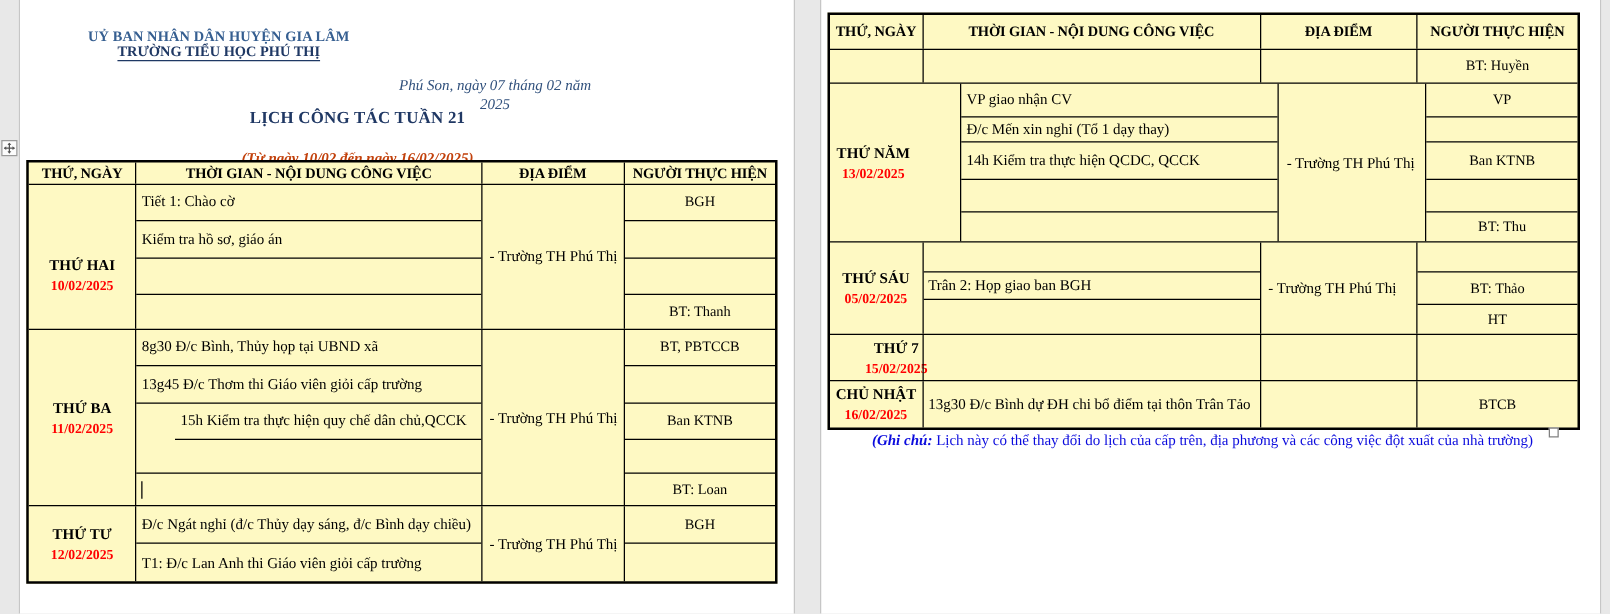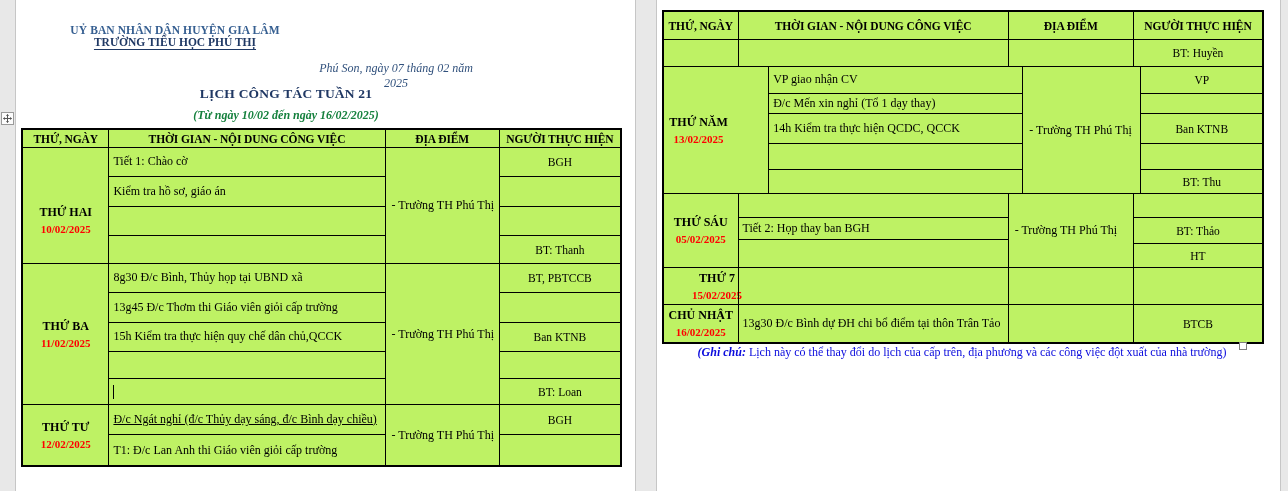--- a/index.html
+++ b/index.html
@@ -21,24 +21,24 @@
   .org-block   { position:absolute; left:14px;  top:24px; width:290px; text-align:center; }
   .motto-block { position:absolute; left:308px; top:24px; width:300px; text-align:center; }
   .org-l1   { font-size:11.5px; font-weight:bold; color:#365f91; letter-spacing:.1px; }
   .org-l2   { font-size:11.5px; font-weight:bold; color:#1f3864; text-decoration:underline; text-underline-offset:3px; }
   .motto-l1 { font-size:11.5px; font-weight:bold; color:#1f4e79; }
   .motto-l2 { font-size:12px;   font-weight:bold; color:#1f4e79; text-decoration:underline; text-underline-offset:3px; margin-top:1px; }
   .date-line { position:absolute; left:295px; top:61px; width:170px; text-align:center;
                font-size:12px; font-style:italic; color:#30507c; }
   .title-wrap { position:absolute; left:0; top:86px; width:540px; text-align:center; }
   .doc-title    { font-size:13.5px; font-weight:bold; color:#203864; letter-spacing:.2px; }
-  .doc-subtitle { font-size:12px; font-weight:bold; font-style:italic; color:#15803d; margin-top:6px;text-align:center; }
-
-  
-  .doc-table { position:absolute; border:2px solid #000; background:#bef264; }
+  .doc-subtitle { font-size:12px; font-weight:bold; font-style:italic; color:#c2410c; margin-top:17px;text-align:center; }
+
+  
+  .doc-table { position:absolute; border:2px solid #000; background:#fef9c3; }
   #table1 { left:5px; top:128px; width:601px; }
   #table2 { left:5px; top:10px;  width:602px; }
   .trow { display:flex; border-bottom:1px solid #000; }
   .th { font-weight:bold; font-size:11.5px; display:flex; align-items:center; justify-content:center;
         letter-spacing:-0.1px; }
   .th + .th, .cell + .cell { border-left:1px solid #000; }
   .block { display:flex; border-bottom:1px solid #000; }
   .block:last-child, .trow:last-child { border-bottom:none; }
   .cell { display:flex; flex-direction:column; }
   .cell.day { align-items:center; justify-content:center; text-align:center; }
@@ -118,21 +118,21 @@
           <div class="day-name">THỨ BA</div>
           <div class="day-date">11/02/2025</div>
         </div>
         <div class="cell mid" style="width: 278px;">
           <div class="sub" style="height: 29px;">
             <span>8g30 Đ/c Bình, Thủy họp tại UBND xã</span>
           </div>
           <div class="sub" style="height: 30px;">
             <span>13g45 Đ/c Thơm thi Giáo viên giỏi cấp trường</span>
           </div>
-          <div class="sub" style="height: 30px;">
+          <div class="sub" style="height: 30px; margin-left: 31px;">
             <span>15h Kiểm tra thực hiện quy chế dân chủ,QCCK</span>
           </div>
           <div class="sub" style="height: 27px;">
             <span></span>
           </div>
           <div class="sub" style="height: 25px;">
             <span></span>
             <span class="caret"></span>
           </div>
         </div>
@@ -144,21 +144,21 @@
           <div class="sub" style="height: 27px;"></div>
           <div class="sub" style="height: 25px;">BT: Loan</div>
         </div>
       </div>
       <div class="block" style="height: 60px;">
         <div class="cell day" style="width: 86px;">
           <div class="day-name">THỨ TƯ</div>
           <div class="day-date">12/02/2025</div>
         </div>
         <div class="cell mid" style="width: 278px;">
-          <div class="sub" style="height: 30px; text-decoration: underline;">
+          <div class="sub" style="height: 30px;">
             <span>Đ/c Ngát nghỉ (đ/c Thủy dạy sáng, đ/c Bình dạy chiều)</span>
           </div>
           <div class="sub" style="height: 30px;">
             <span>T1: Đ/c Lan Anh thi Giáo viên giỏi cấp trường</span>
           </div>
         </div>
         <div class="cell loc" style="width: 115px;">- Trường TH Phú Thị</div>
         <div class="cell who" style="width: 122px;">
           <div class="sub" style="height: 30px;">BGH</div>
           <div class="sub" style="height: 30px;"></div>
@@ -224,21 +224,21 @@
       <div class="block" style="height: 74px;">
         <div class="cell day" style="width: 74px;">
           <div class="day-name">THỨ SÁU</div>
           <div class="day-date">05/02/2025</div>
         </div>
         <div class="cell mid" style="width: 272px;">
           <div class="sub" style="height: 24px;">
             <span></span>
           </div>
           <div class="sub" style="height: 23px;">
-            <span>Tiết 2: Họp thay ban BGH</span>
+            <span>Trân 2: Họp giao ban BGH</span>
           </div>
           <div class="sub" style="height: 27px;">
             <span></span>
           </div>
         </div>
         <div class="cell loc" style="width: 126px;">- Trường TH Phú Thị</div>
         <div class="cell who" style="width: 130px;">
           <div class="sub" style="height: 24px;"></div>
           <div class="sub" style="height: 27px;">BT: Thảo</div>
           <div class="sub" style="height: 23px;">HT</div>

